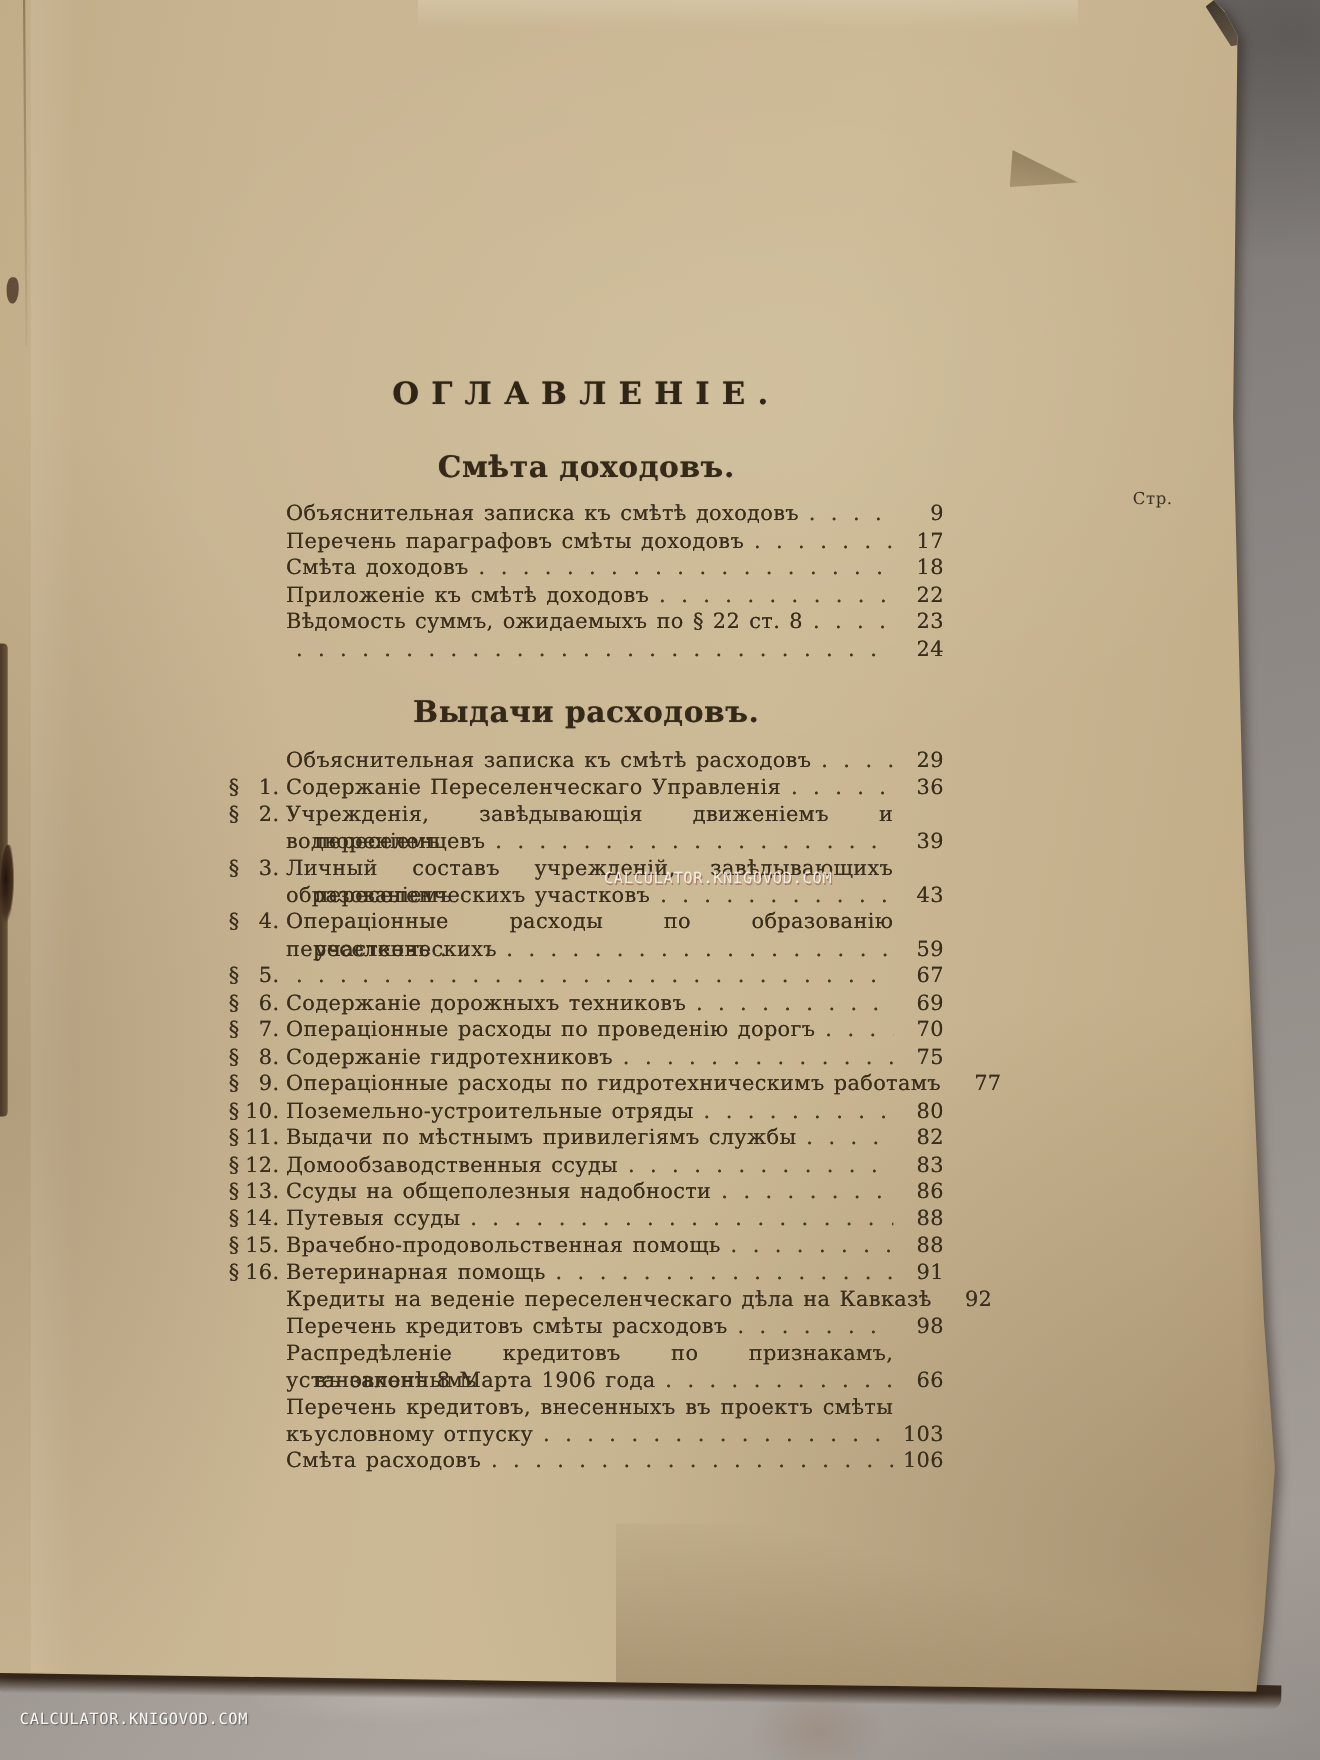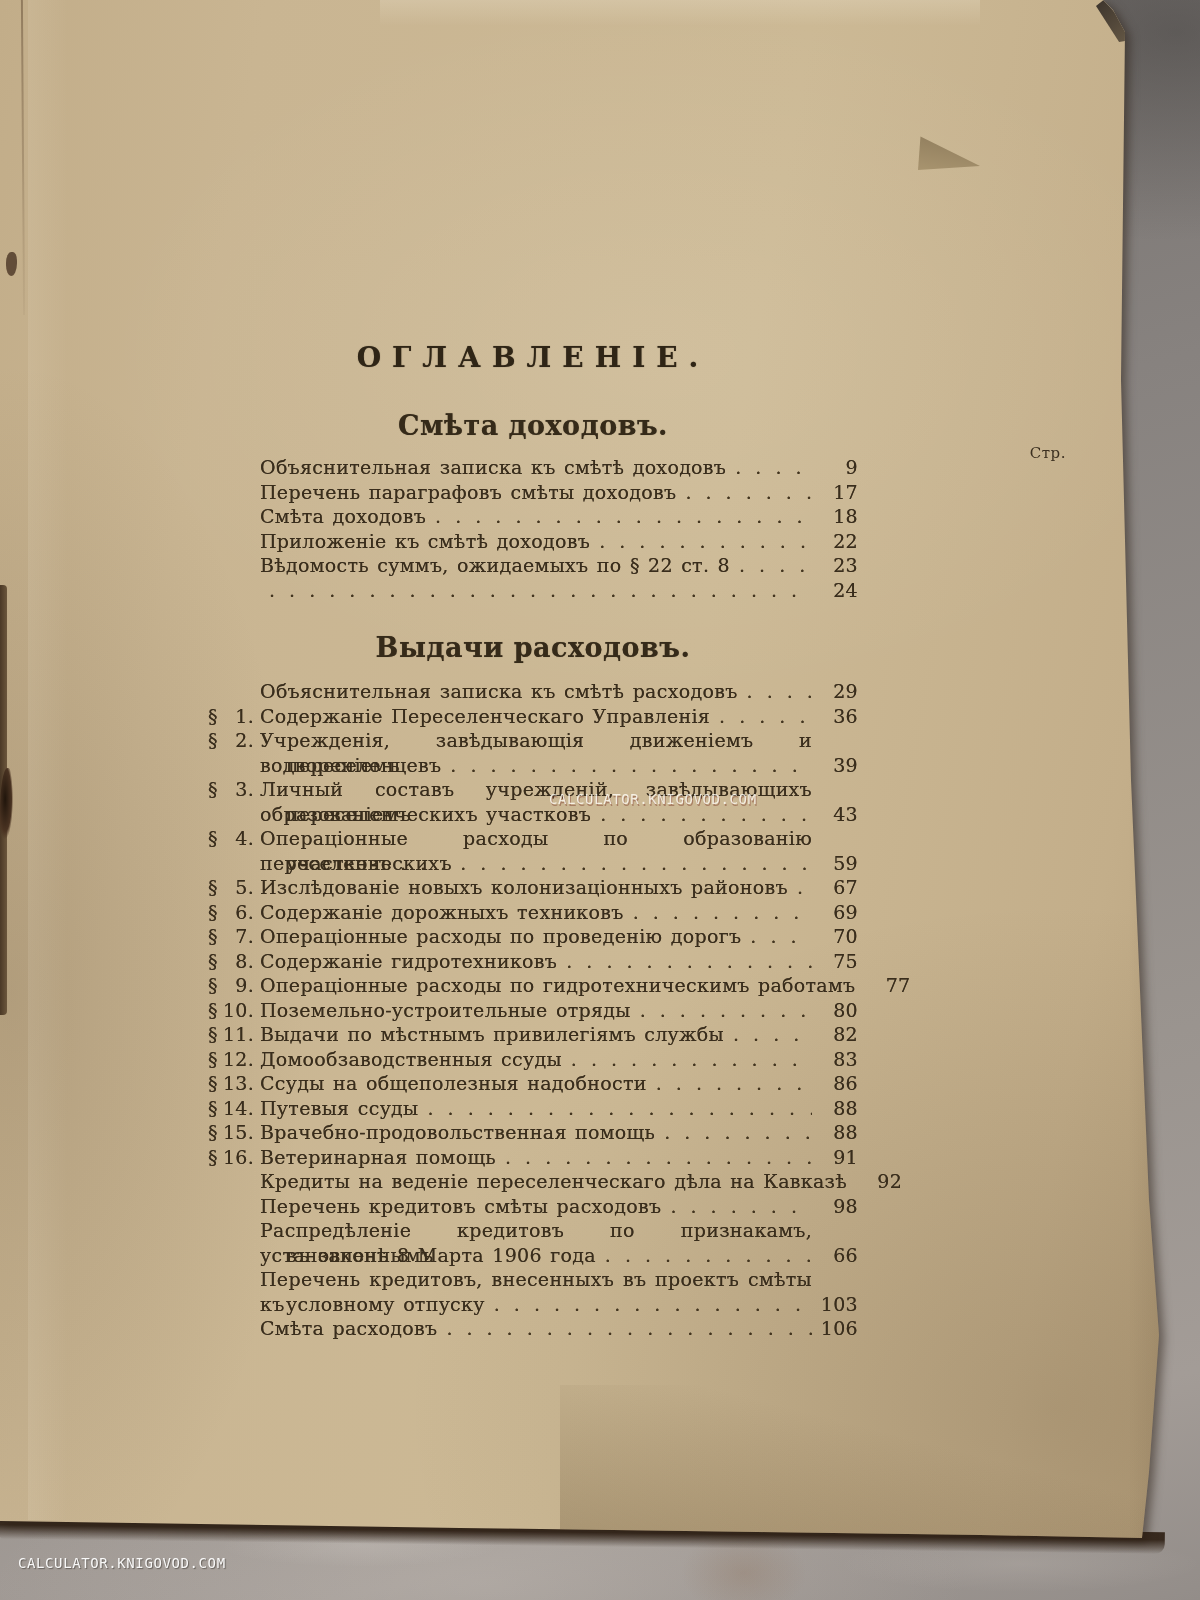--- a/index.html
+++ b/index.html
@@ -234,21 +234,20 @@
                 <span class="dots">. . . . . . . . . . . . . . . . . . . . . . . . . . . . . . . . . . . . . . . .</span>
                 <span class="pnum">59</span>
               </div>
             </div>
             <div class="toc-line">
               <span class="secmark">
                 <span>§</span>
                 <span>5.</span>
               </span>
               <div class="content">
-                <span class="t">Изслѣдованіе новыхъ колонизаціонныхъ районовъ</span>
                 <span class="dots">. . . . . . . . . . . . . . . . . . . . . . . . . . . . . . . . . . . . . . . .</span>
                 <span class="pnum">67</span>
               </div>
             </div>
             <div class="toc-line">
               <span class="secmark">
                 <span>§</span>
                 <span>6.</span>
               </span>
               <div class="content">

